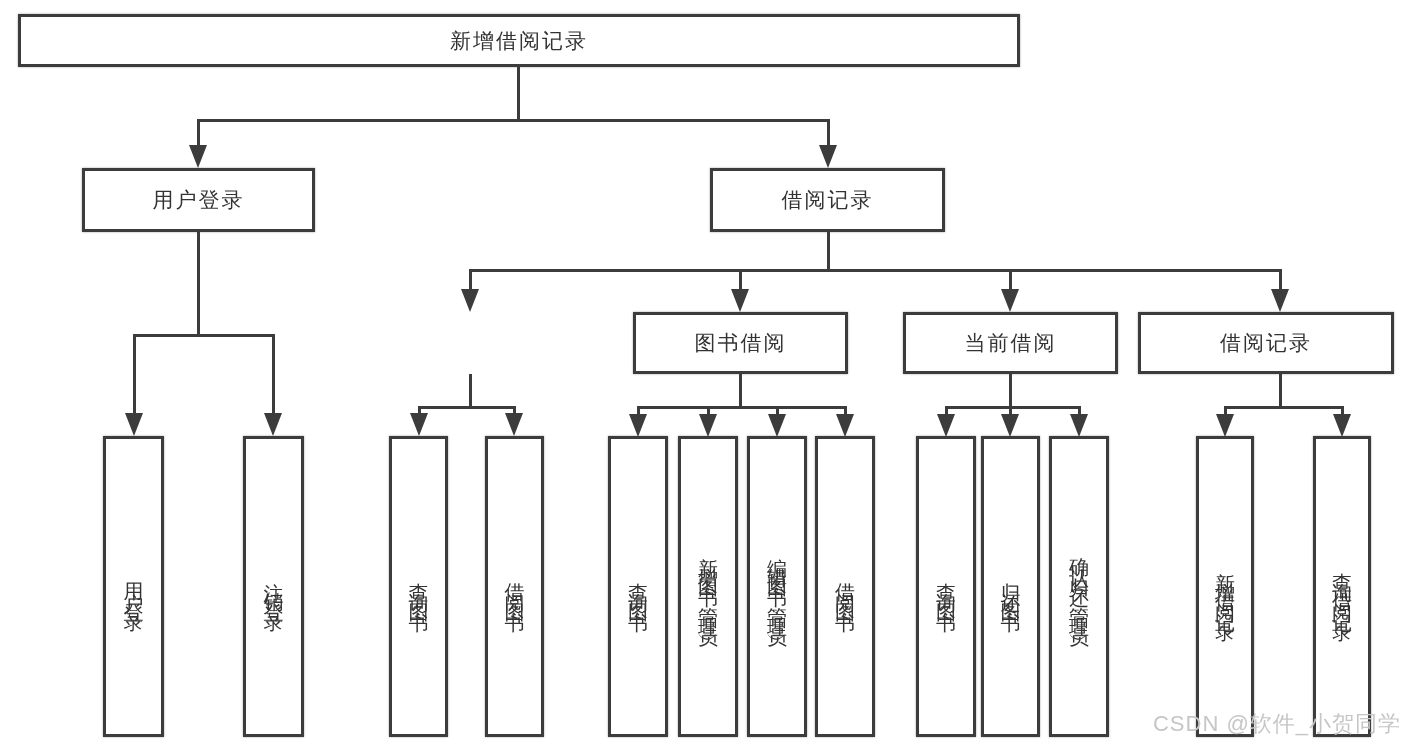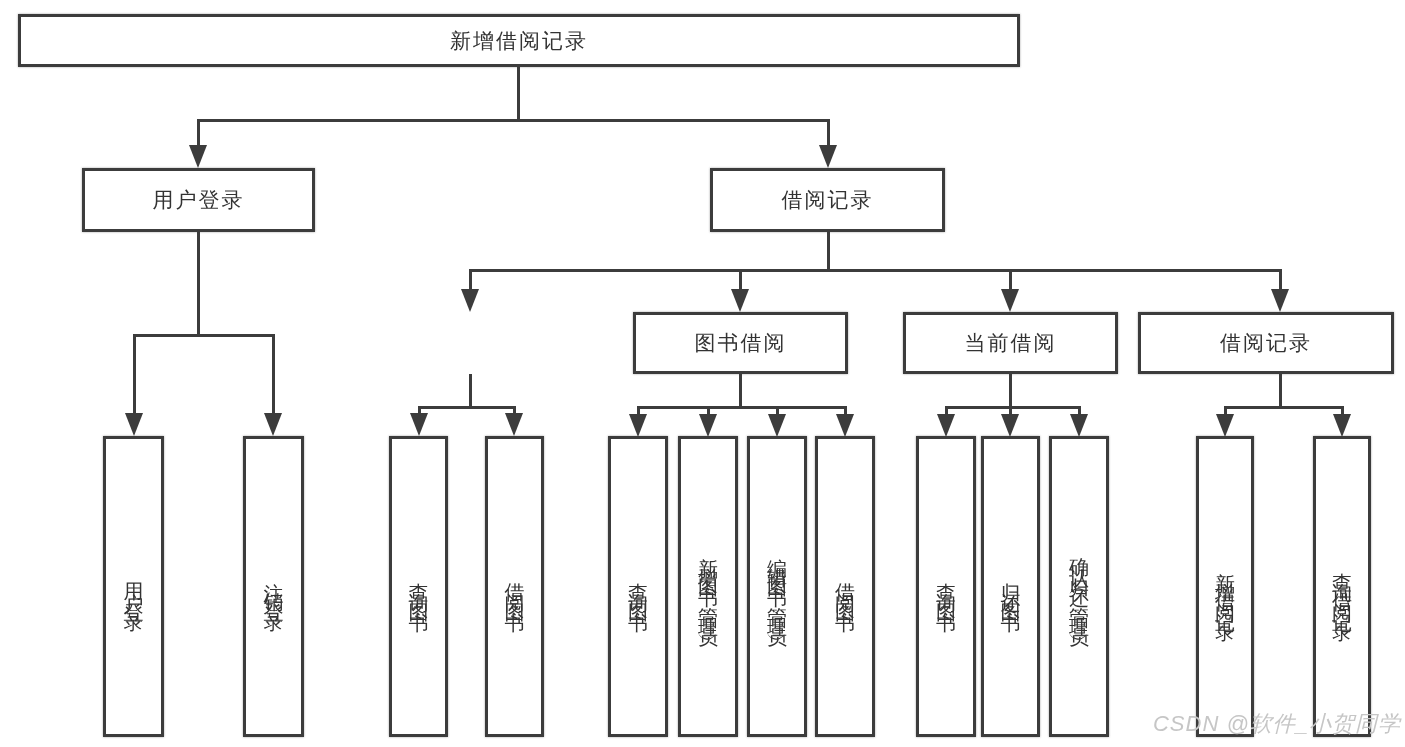--- a/index.html
+++ b/index.html
@@ -23,21 +23,21 @@
   }
   .vline{position:absolute;width:3px;background:var(--line,#3c3c3c);}
   .hline{position:absolute;height:3px;background:var(--line,#3c3c3c);}
   .ahead{
     position:absolute;width:0;height:0;
     border-left:9px solid transparent;border-right:9px solid transparent;
     border-top:23px solid var(--line,#3c3c3c);
   }
   .watermark{
     position:absolute;right:4px;top:709px;z-index:9;
-    font-size:22px;letter-spacing:1px;color:var(--wm,#c6c6c6);font-style:italic;
+    font-size:22px;letter-spacing:1px;color:var(--wm,#c6c6c6);
   }
 </style>
 </head>
 <body>
 
 <div class="canvas">
 
   <div class="node hbox root">
     <span>新增借阅记录</span>
   </div>

